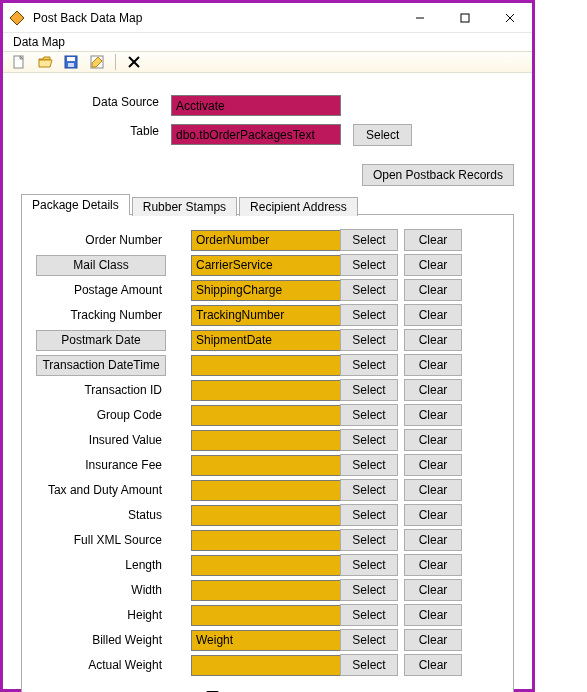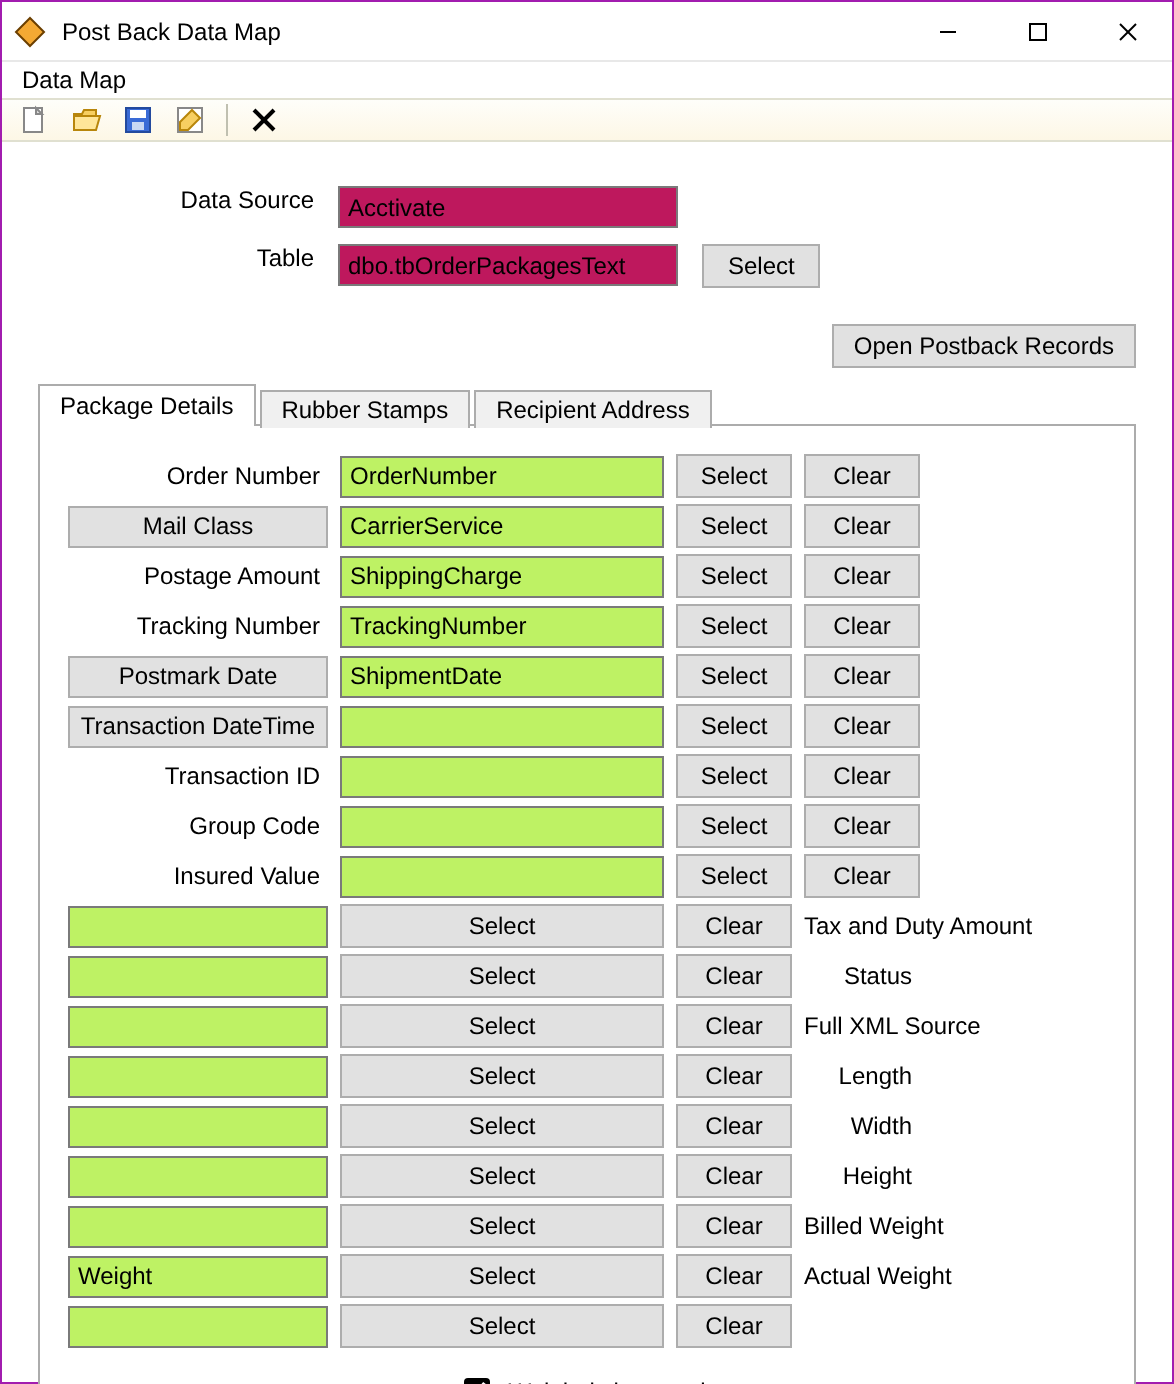--- a/index.html
+++ b/index.html
@@ -4,23 +4,23 @@
 <style>
   * { box-sizing: border-box; }
   body {
     margin: 0;
     font-family: "Segoe UI", Tahoma, sans-serif;
     font-size: 12px;
     background: #fff;
     color: #000;
   }
   .window {
-    width: 587px;
+    width: 535px;
     height: 692px;
-    border: 1px solid #a21caf;
+    border: 3px solid #a21caf;
     position: relative;
     background: #fff;
     display: flex;
     flex-direction: column;
   }
   
   .titlebar {
     height: 30px;
     display: flex;
     align-items: center;
@@ -168,21 +168,22 @@
     cursor:pointer;
     padding:0 4px;
     white-space:nowrap;
   }
   .field-grid input[type=text] {
     height:21px;
     width:100%;
     border:1px solid #7a7a7a;
     padding:1px 4px;
     font:inherit;
-    background:#bef264;
+    background:#eab308;
+    margin-left:19px;
   }
   .field-grid .btn { padding:0; width:100%; }
   .chk-row {
     margin-top: 12px;
     display:flex;
     justify-content:center;
     align-items:center;
     gap:6px;
   }
   .chk-row input { accent-color:#000; }
@@ -313,20 +314,21 @@
           <button class="btn">Select</button>
           <button class="btn">Clear</button>
           <div class="flabel">Group Code</div>
           <input type="text" style="">
           <button class="btn">Select</button>
           <button class="btn">Clear</button>
           <div class="flabel">Insured Value</div>
           <input type="text" style="">
           <button class="btn">Select</button>
           <button class="btn">Clear</button>
+          <div class="flabel">Insurance Fee</div>
           <input type="text" style="">
           <button class="btn">Select</button>
           <button class="btn">Clear</button>
           <div class="flabel">Tax and Duty Amount</div>
           <input type="text" style="">
           <button class="btn">Select</button>
           <button class="btn">Clear</button>
           <div class="flabel">Status</div>
           <input type="text" style="">
           <button class="btn">Select</button>

